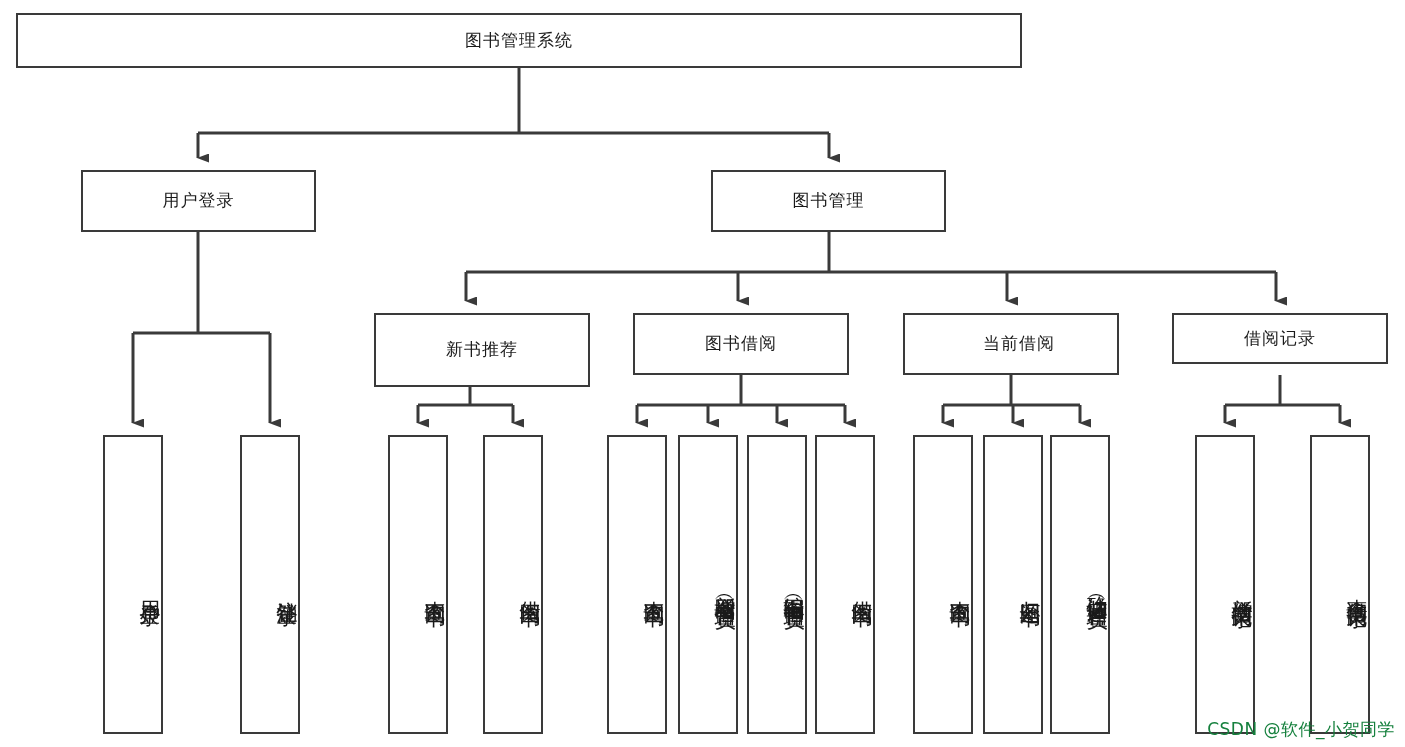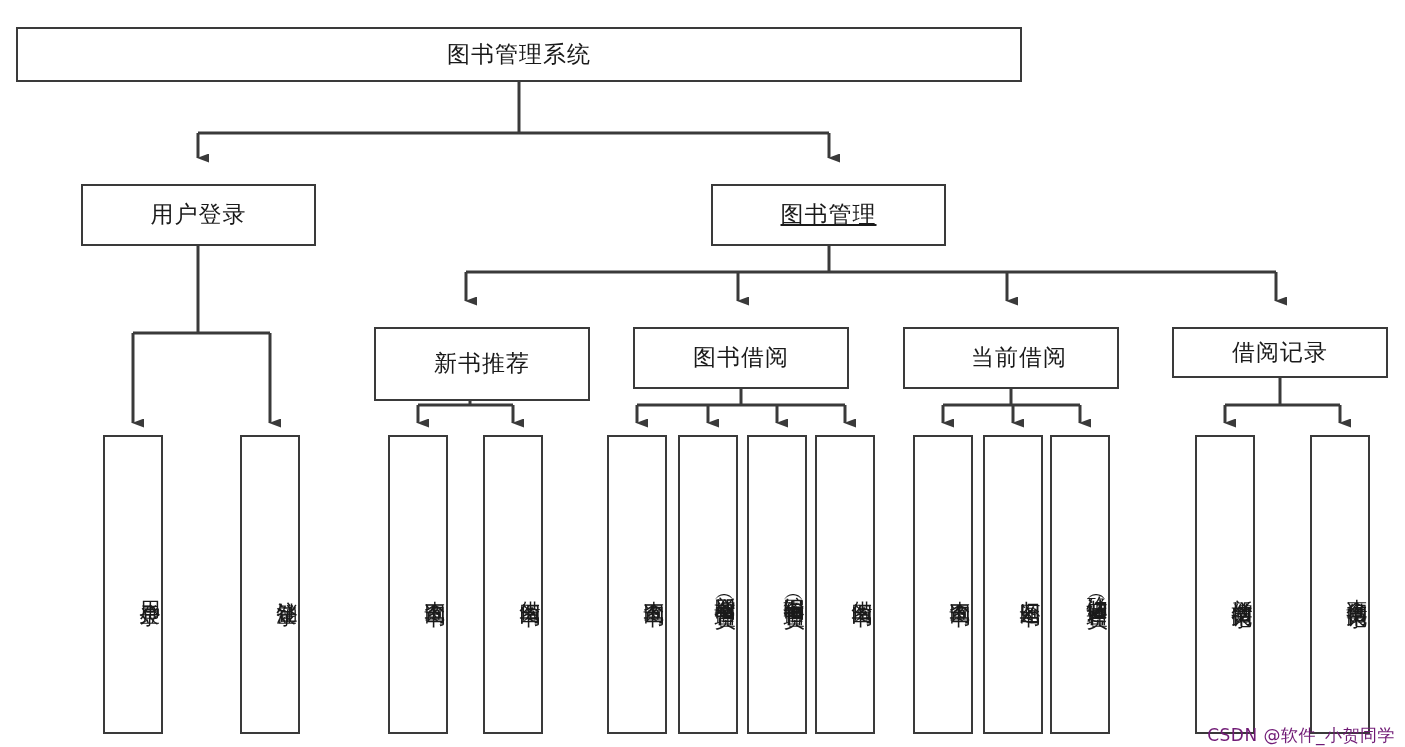--- a/index.html
+++ b/index.html
@@ -28,44 +28,43 @@
     position: absolute;
     box-sizing: border-box;
     background: #ffffff;
     border: 2px solid #3a3a3a;
     display: flex;
     align-items: center;
     justify-content: center;
     color: #1a1a1a;
   }
   .node.horizontal {
-    font-size: 23px;
+    font-size: 17px;
     letter-spacing: 1px;
-    margin-top: 14px;
   }
   .node.vertical {
     writing-mode: vertical-rl;
     text-orientation: upright;
     font-size: 21px;
     letter-spacing: 2px;
     padding-top: 6px;
     align-items: flex-start;
     justify-content: center;
   }
   .node .label {
     display: block;
     line-height: 1.12;
     white-space: nowrap;
   }
   #watermark {
     position: absolute;
     right: 10px;
-    bottom: 0;
+    bottom: 6px;
     font-size: 17px;
-    color: #701a75;
+    color: #15803d;
     letter-spacing: 0.5px;
     white-space: nowrap;
   }
 </style>
 </head>
 <body>
 
 <div id="diagram-root">
 
   <svg id="edges-layer" viewBox="0 0 1405 747" width="1405" height="747" xmlns="http://www.w3.org/2000/svg">
@@ -118,21 +117,21 @@
     </g>
   </svg>
 
   <div class="node horizontal" style="left:16px; top:13px; width:1006px; height:55px;">
     <span class="label">图书管理系统</span>
   </div>
 
   <div class="node horizontal" style="left:81px; top:170px; width:235px; height:62px;">
     <span class="label">用户登录</span>
   </div>
-  <div class="node horizontal" style="left:711px; top:170px; width:235px; height:62px;text-decoration:underline;">
+  <div class="node horizontal" style="left:711px; top:170px; width:235px; height:62px;">
     <span class="label">图书管理</span>
   </div>
 
   <div class="node horizontal" style="left:374px; top:313px; width:216px; height:74px;">
     <span class="label">新书推荐</span>
   </div>
   <div class="node horizontal" style="left:633px; top:313px; width:216px; height:62px;">
     <span class="label">图书借阅</span>
   </div>
   <div class="node horizontal" style="left:903px; top:313px; width:216px; height:62px;padding-left:16px;">

